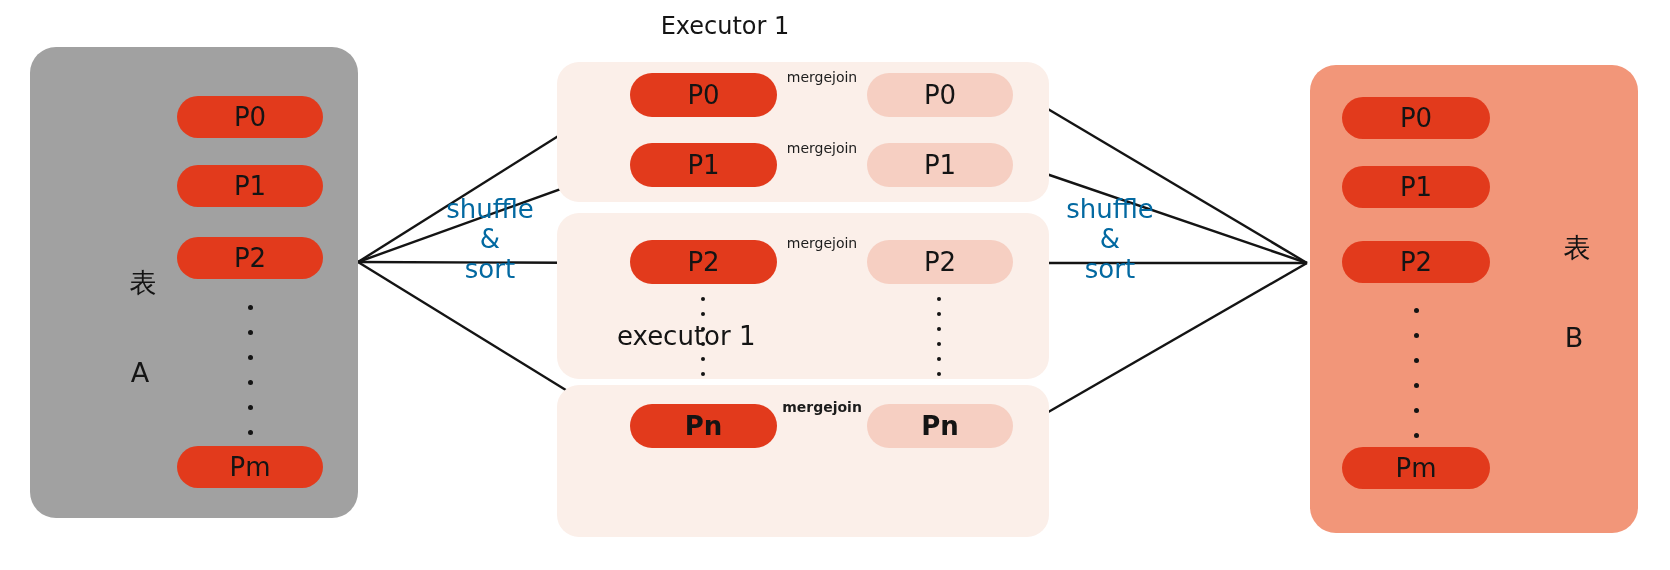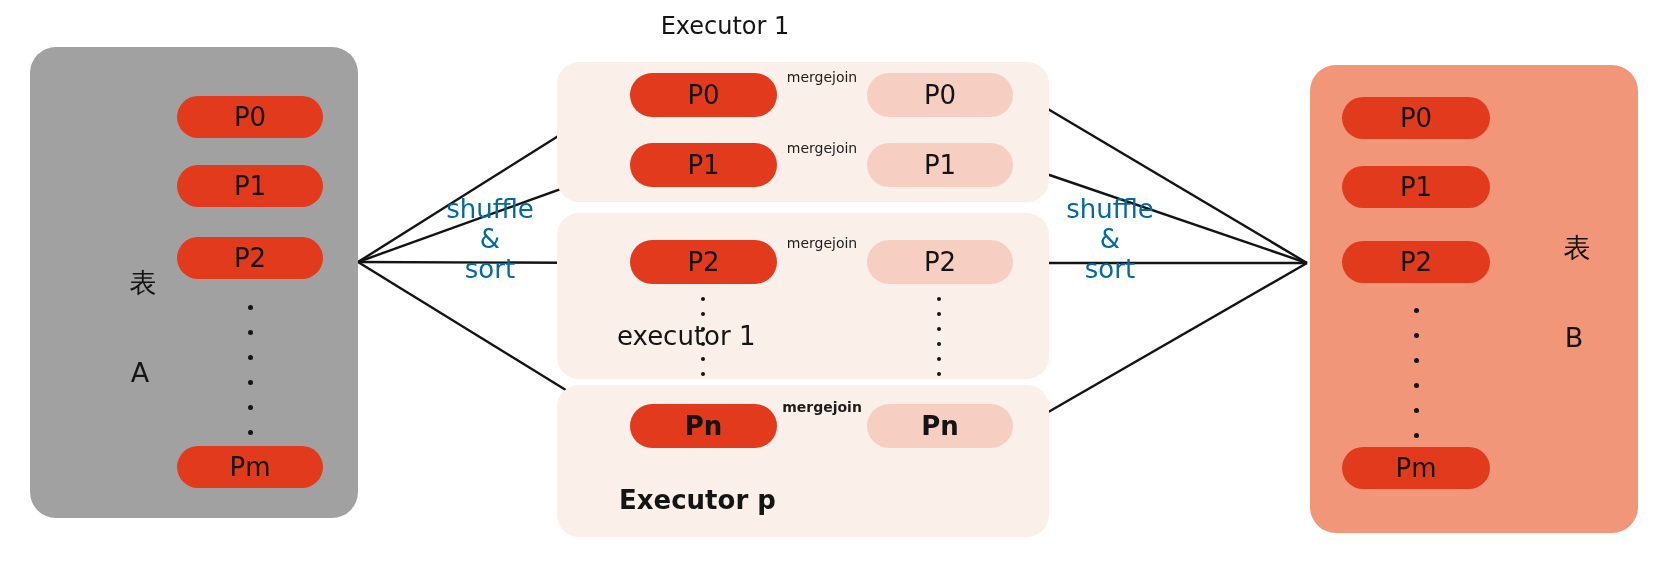--- a/index.html
+++ b/index.html
@@ -149,21 +149,20 @@
         <i></i>
         <i></i>
       </div>
     <div class="exec-name e2-name">executor 1</div>
   </div>
 
   <div class="exec exec-p">
     <div class="pill pill-red ep-r0-red">Pn</div>
     <div class="mj ep-mj0">mergejoin</div>
     <div class="pill pill-pink ep-r0-pink">Pn</div>
-    <div class="exec-name ep-name">Executor p</div>
   </div>
 
   <div class="shuffle shuffle-left">
     <div>shuffle</div>
     <div>&amp;</div>
     <div>sort</div>
   </div>
   <div class="shuffle shuffle-right">
     <div>shuffle</div>
     <div>&amp;</div>

